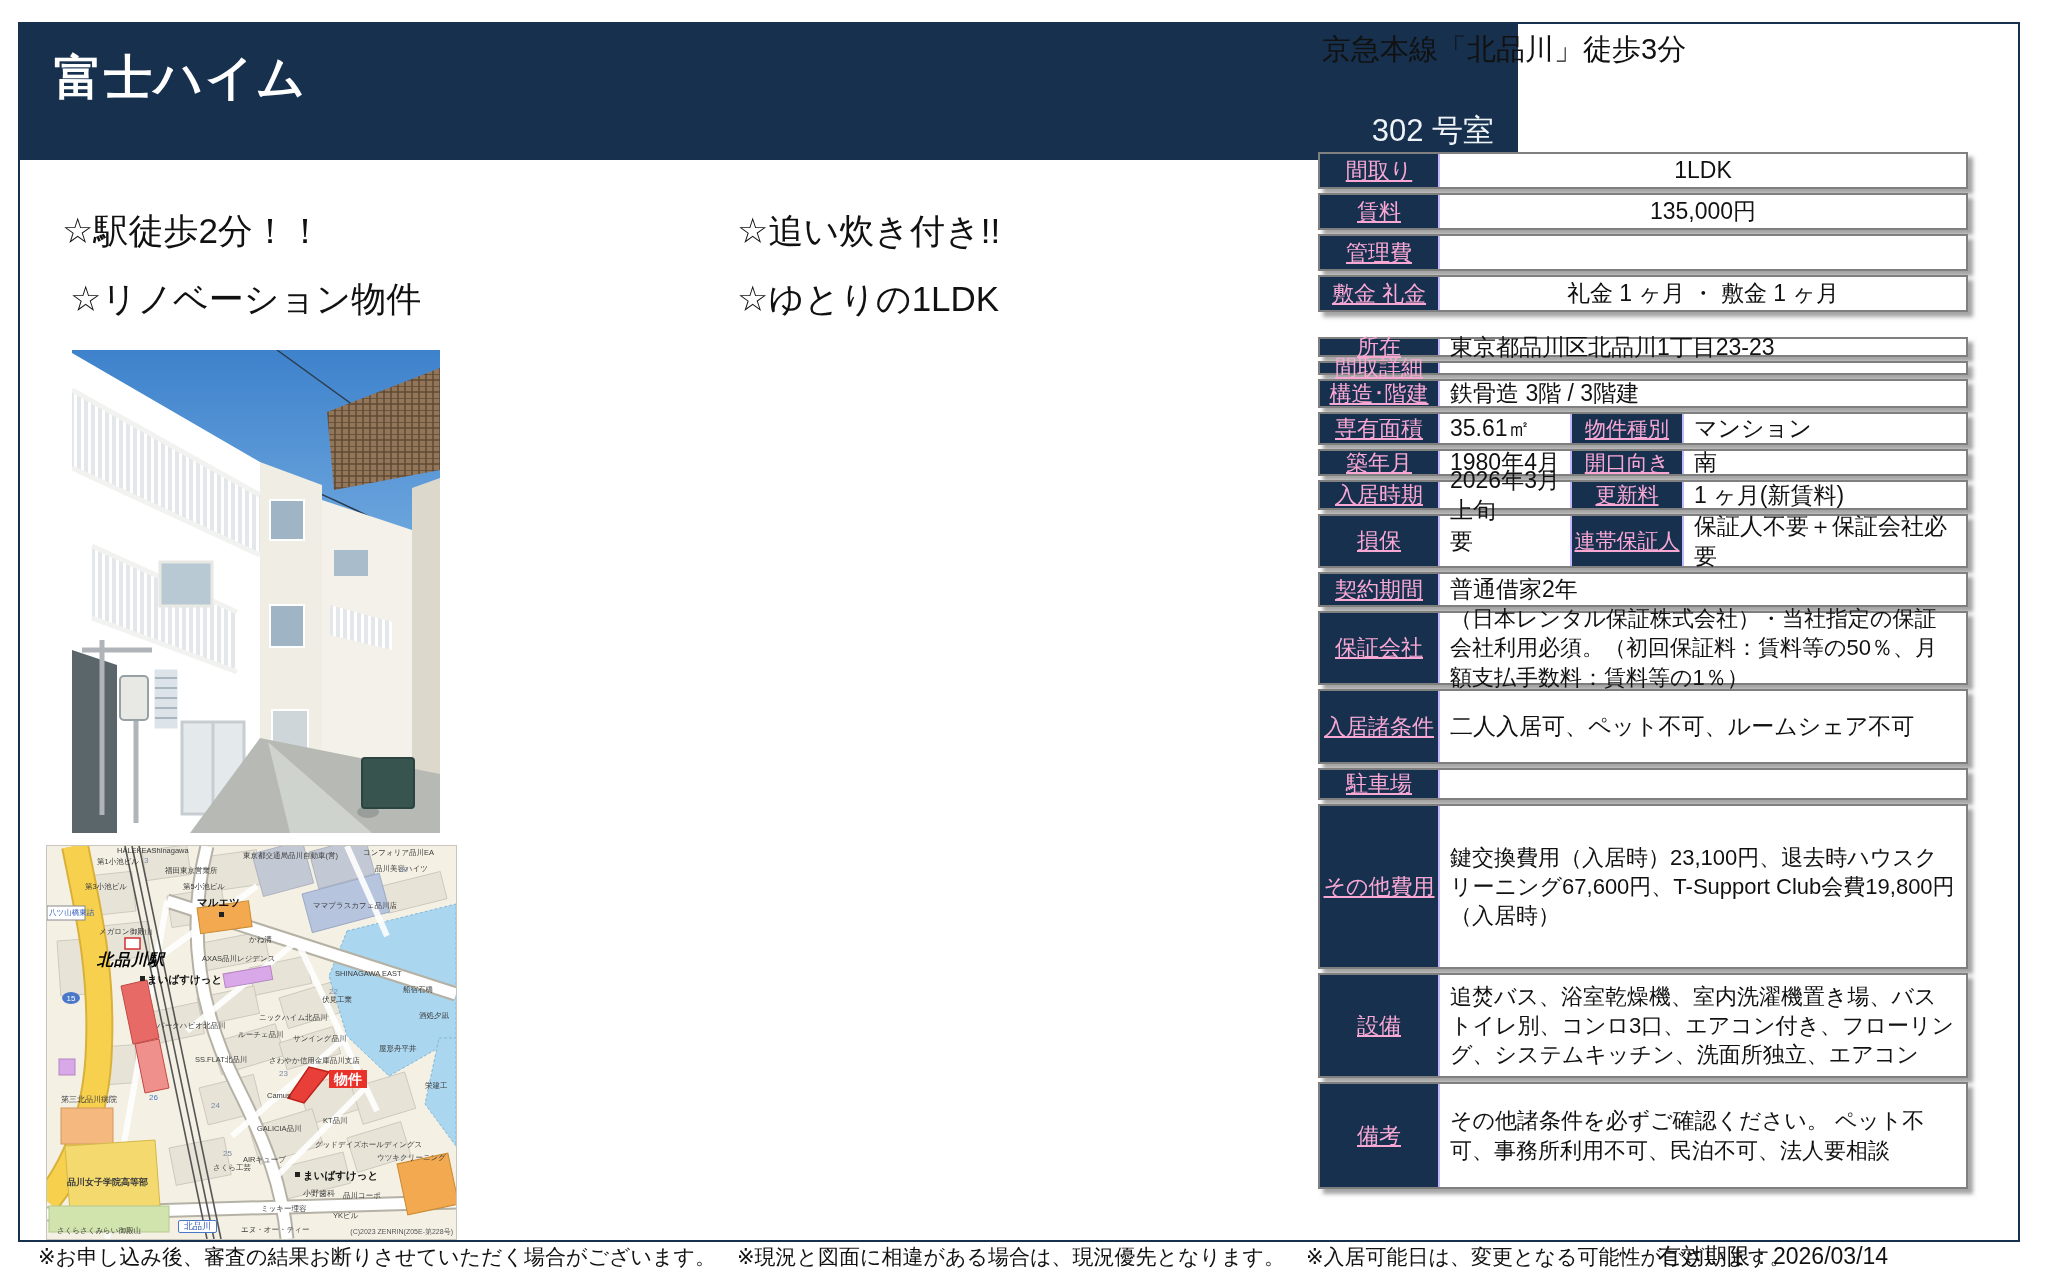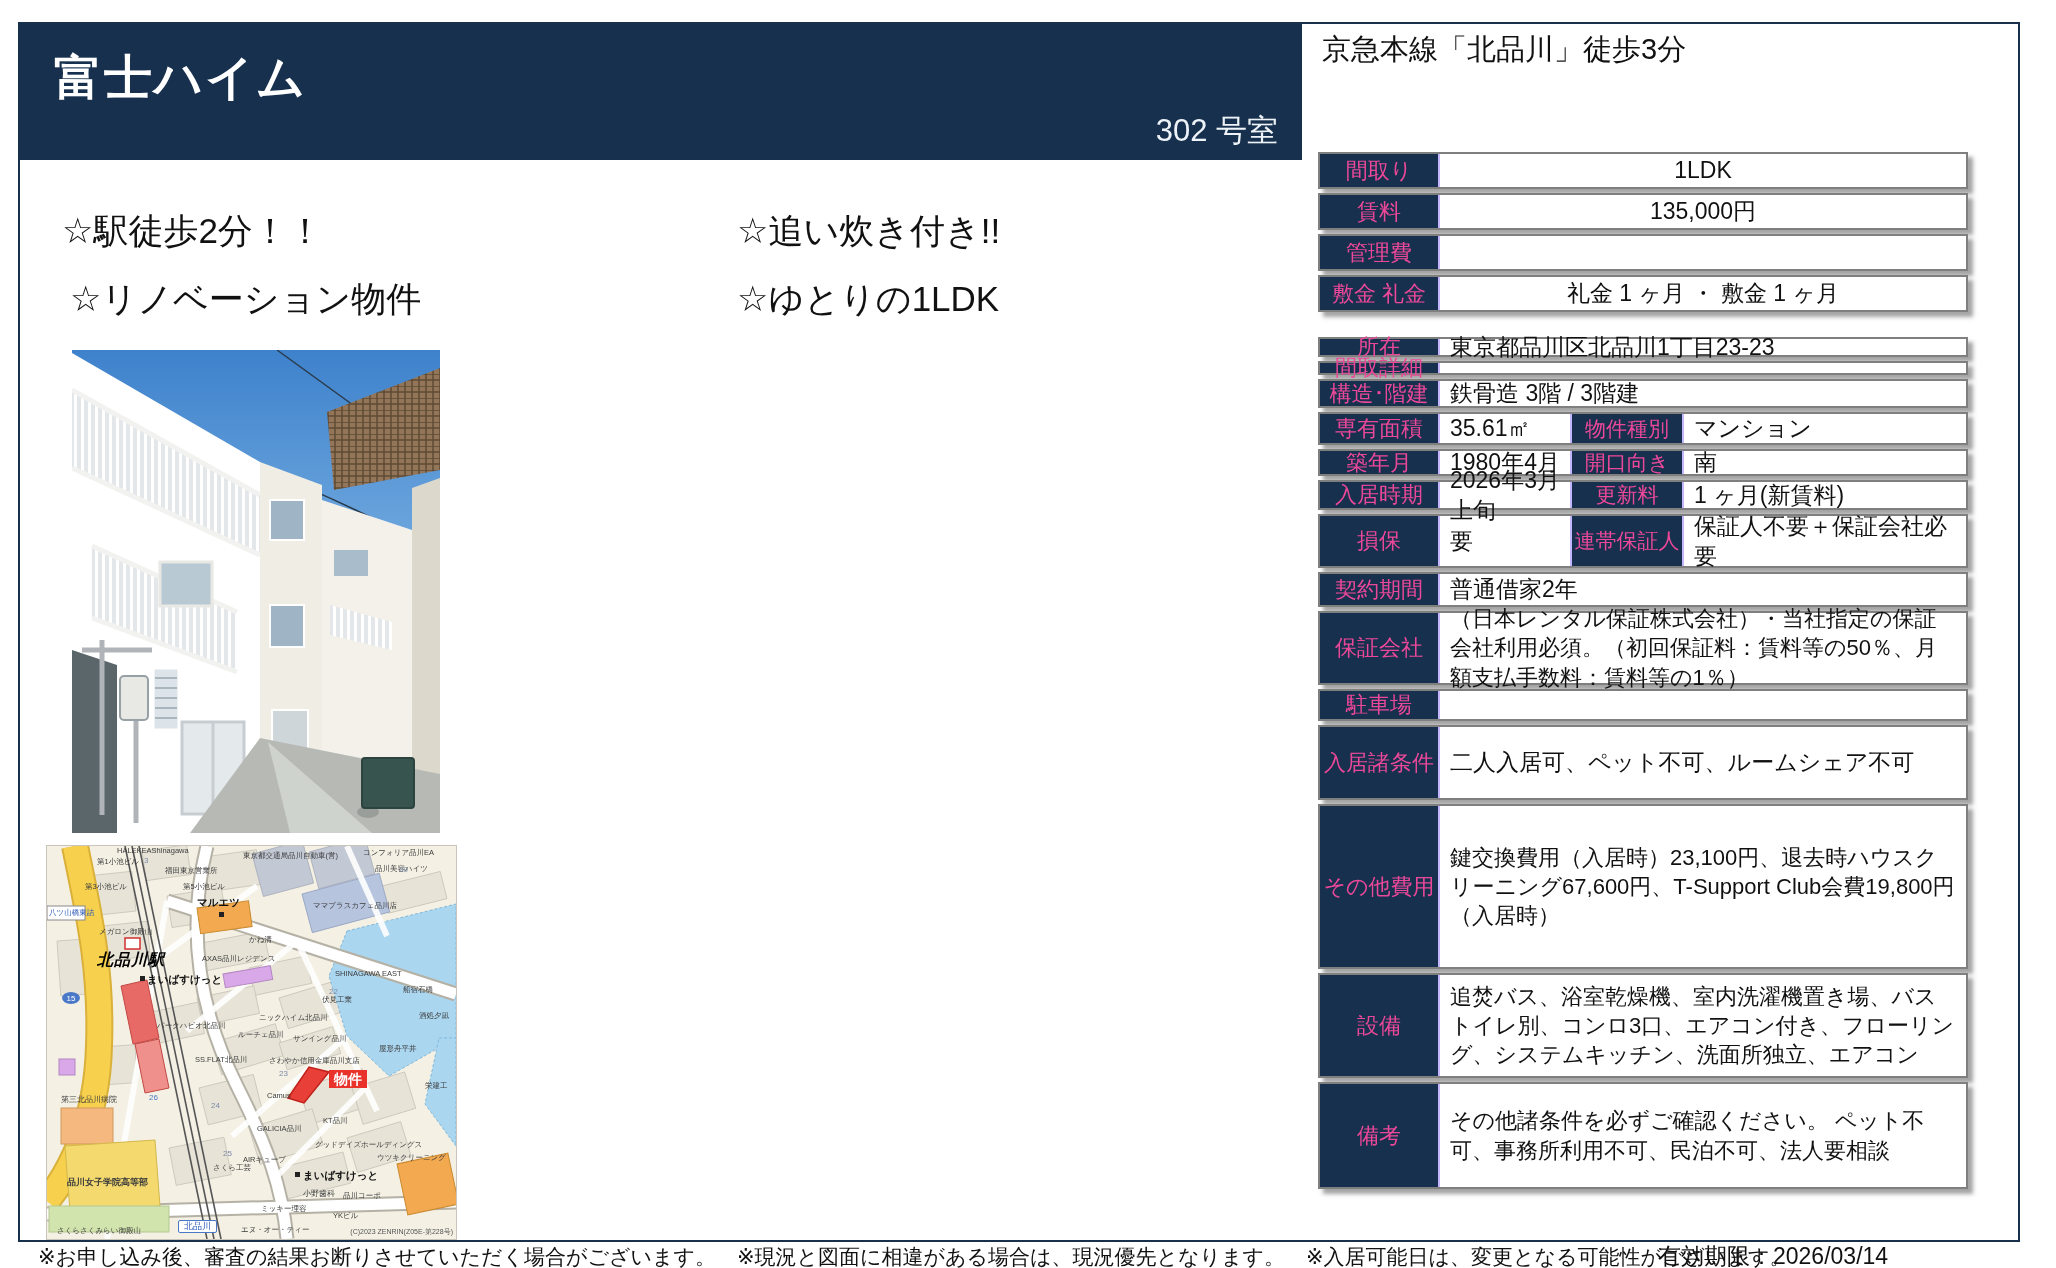--- a/index.html
+++ b/index.html
@@ -2,33 +2,33 @@
 <html><head>
 <meta charset="utf-8">
 <style>
   html,body{margin:0;padding:0;background:#ffffff;}
   body{width:2056px;height:1268px;position:relative;overflow:hidden;
        font-family:"Liberation Sans","DejaVu Sans",sans-serif;color:#1a1a1a;}
   .abs{position:absolute;}
   
   #frame{left:18px;top:22px;width:1998px;height:1216px;border:2px solid #16304e;background:#fff;}
   
-  #hdr{left:18px;top:22px;width:1284px;height:138px;background:#16304e;}
+  #hdr{left:18px;top:22px;width:1500px;height:138px;background:#16304e;}
   #hdr .title{position:absolute;left:36px;top:24px;font-size:48px;font-weight:bold;color:#fff;letter-spacing:2px;}
   #hdr .room{position:absolute;right:24px;bottom:8px;font-size:31px;color:#eef3f8;}
   #rail{left:1322px;top:30px;font-size:29px;color:#111;}
   
   .feat{font-size:35px;color:#111;white-space:nowrap;}
   
   .tbl{position:absolute;left:1318px;width:650px;}
   .trow{display:flex;border:2px solid #7f7f7f;background:#fff;margin-bottom:4px;
         box-shadow:5px 5px 4px rgba(90,90,90,.55);box-sizing:border-box;}
   .cell{display:flex;align-items:center;box-sizing:border-box;}
   .cell+.cell{border-left:2px solid #c4b5fd;}
-  .lbl{background:#16304e;color:#ec4899;justify-content:center;font-size:22px;text-align:left;flex:0 0 118px;}
+  .lbl{background:#16304e;color:#f9a8d4;justify-content:center;font-size:22px;text-align:left;flex:0 0 118px;text-decoration:underline;}
   .l2{flex:0 0 112px;font-size:21px;}
   .v1{flex:0 0 132px;}
   .val{font-size:23px;color:#111;padding:2px 10px;line-height:1.32;}
   .vc{justify-content:center;flex:1;}
   .vl{justify-content:flex-start;flex:1;}
   
   #photo{left:72px;top:350px;width:368px;height:483px;}
   #map{left:46px;top:845px;width:409px;height:393px;border:1px solid #c9c5ba;background:#f4f0e4;overflow:hidden;}
   .ml{position:absolute;font-size:7.5px;color:#3c3c3c;white-space:nowrap;line-height:1;}
   .mb{font-weight:bold;font-size:10.5px;color:#101010;}
@@ -120,27 +120,27 @@
     <div class="cell val vl">保証人不要＋保証会社必要</div>
   </div>
   <div class="trow" style="height:35px;">
     <div class="cell lbl">契約期間</div>
     <div class="cell val vl">普通借家2年</div>
   </div>
   <div class="trow" style="height:74px;">
     <div class="cell lbl">保証会社</div>
     <div class="cell val vl" style="font-size:22px;">（日本レンタル保証株式会社）・当社指定の保証会社利用必須。（初回保証料：賃料等の50％、月額支払手数料：賃料等の1％）</div>
   </div>
+  <div class="trow" style="height:75px;">
+    <div class="cell lbl">入居諸条件</div>
+    <div class="cell val vl">二人入居可、ペット不可、ルームシェア不可</div>
+  </div>
   <div class="trow" style="height:32px;">
     <div class="cell lbl">駐車場</div>
     <div class="cell val vl"></div>
-  </div>
-  <div class="trow" style="height:75px;">
-    <div class="cell lbl">入居諸条件</div>
-    <div class="cell val vl">二人入居可、ペット不可、ルームシェア不可</div>
   </div>
   <div class="trow" style="height:165px;">
     <div class="cell lbl">その他費用</div>
     <div class="cell val vl" style="font-size:22px;">鍵交換費用（入居時）23,100円、退去時ハウスクリーニング67,600円、T-Support Club会費19,800円（入居時）</div>
   </div>
   <div class="trow" style="height:105px;">
     <div class="cell lbl">設備</div>
     <div class="cell val vl" style="font-size:22px;">追焚バス、浴室乾燥機、室内洗濯機置き場、バストイレ別、コンロ3口、エアコン付き、フローリング、システムキッチン、洗面所独立、エアコン</div>
   </div>
   <div class="trow" style="height:107px;">

